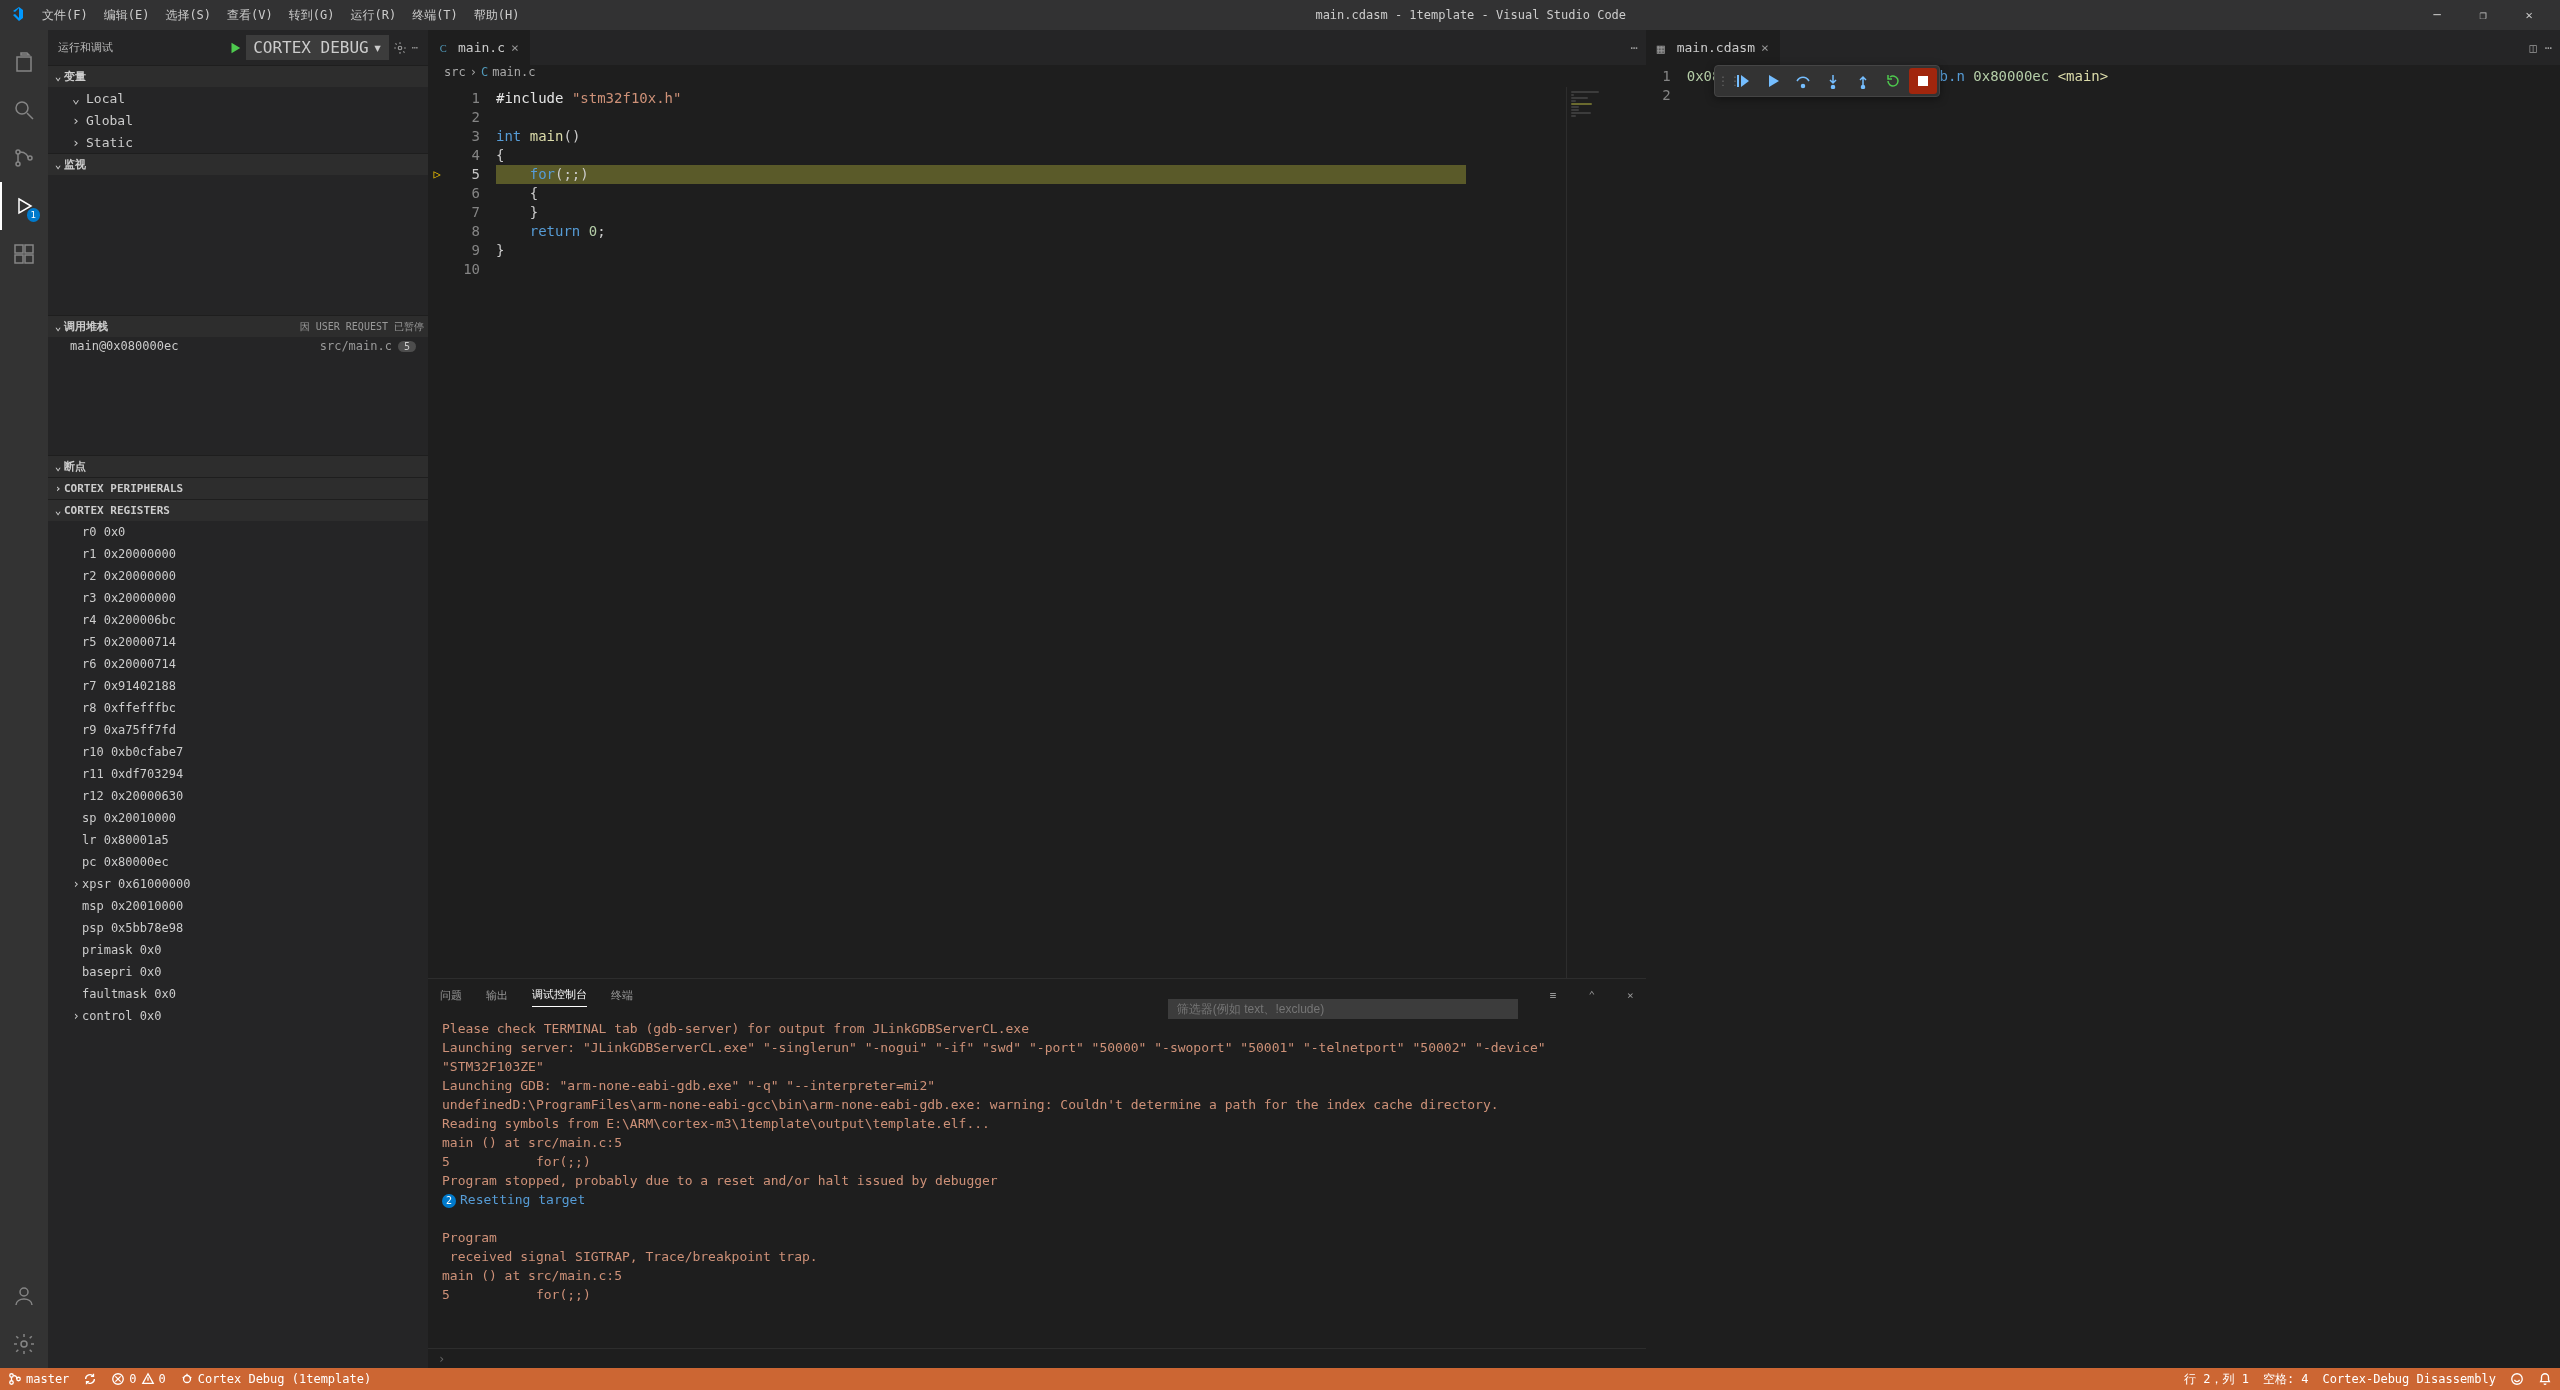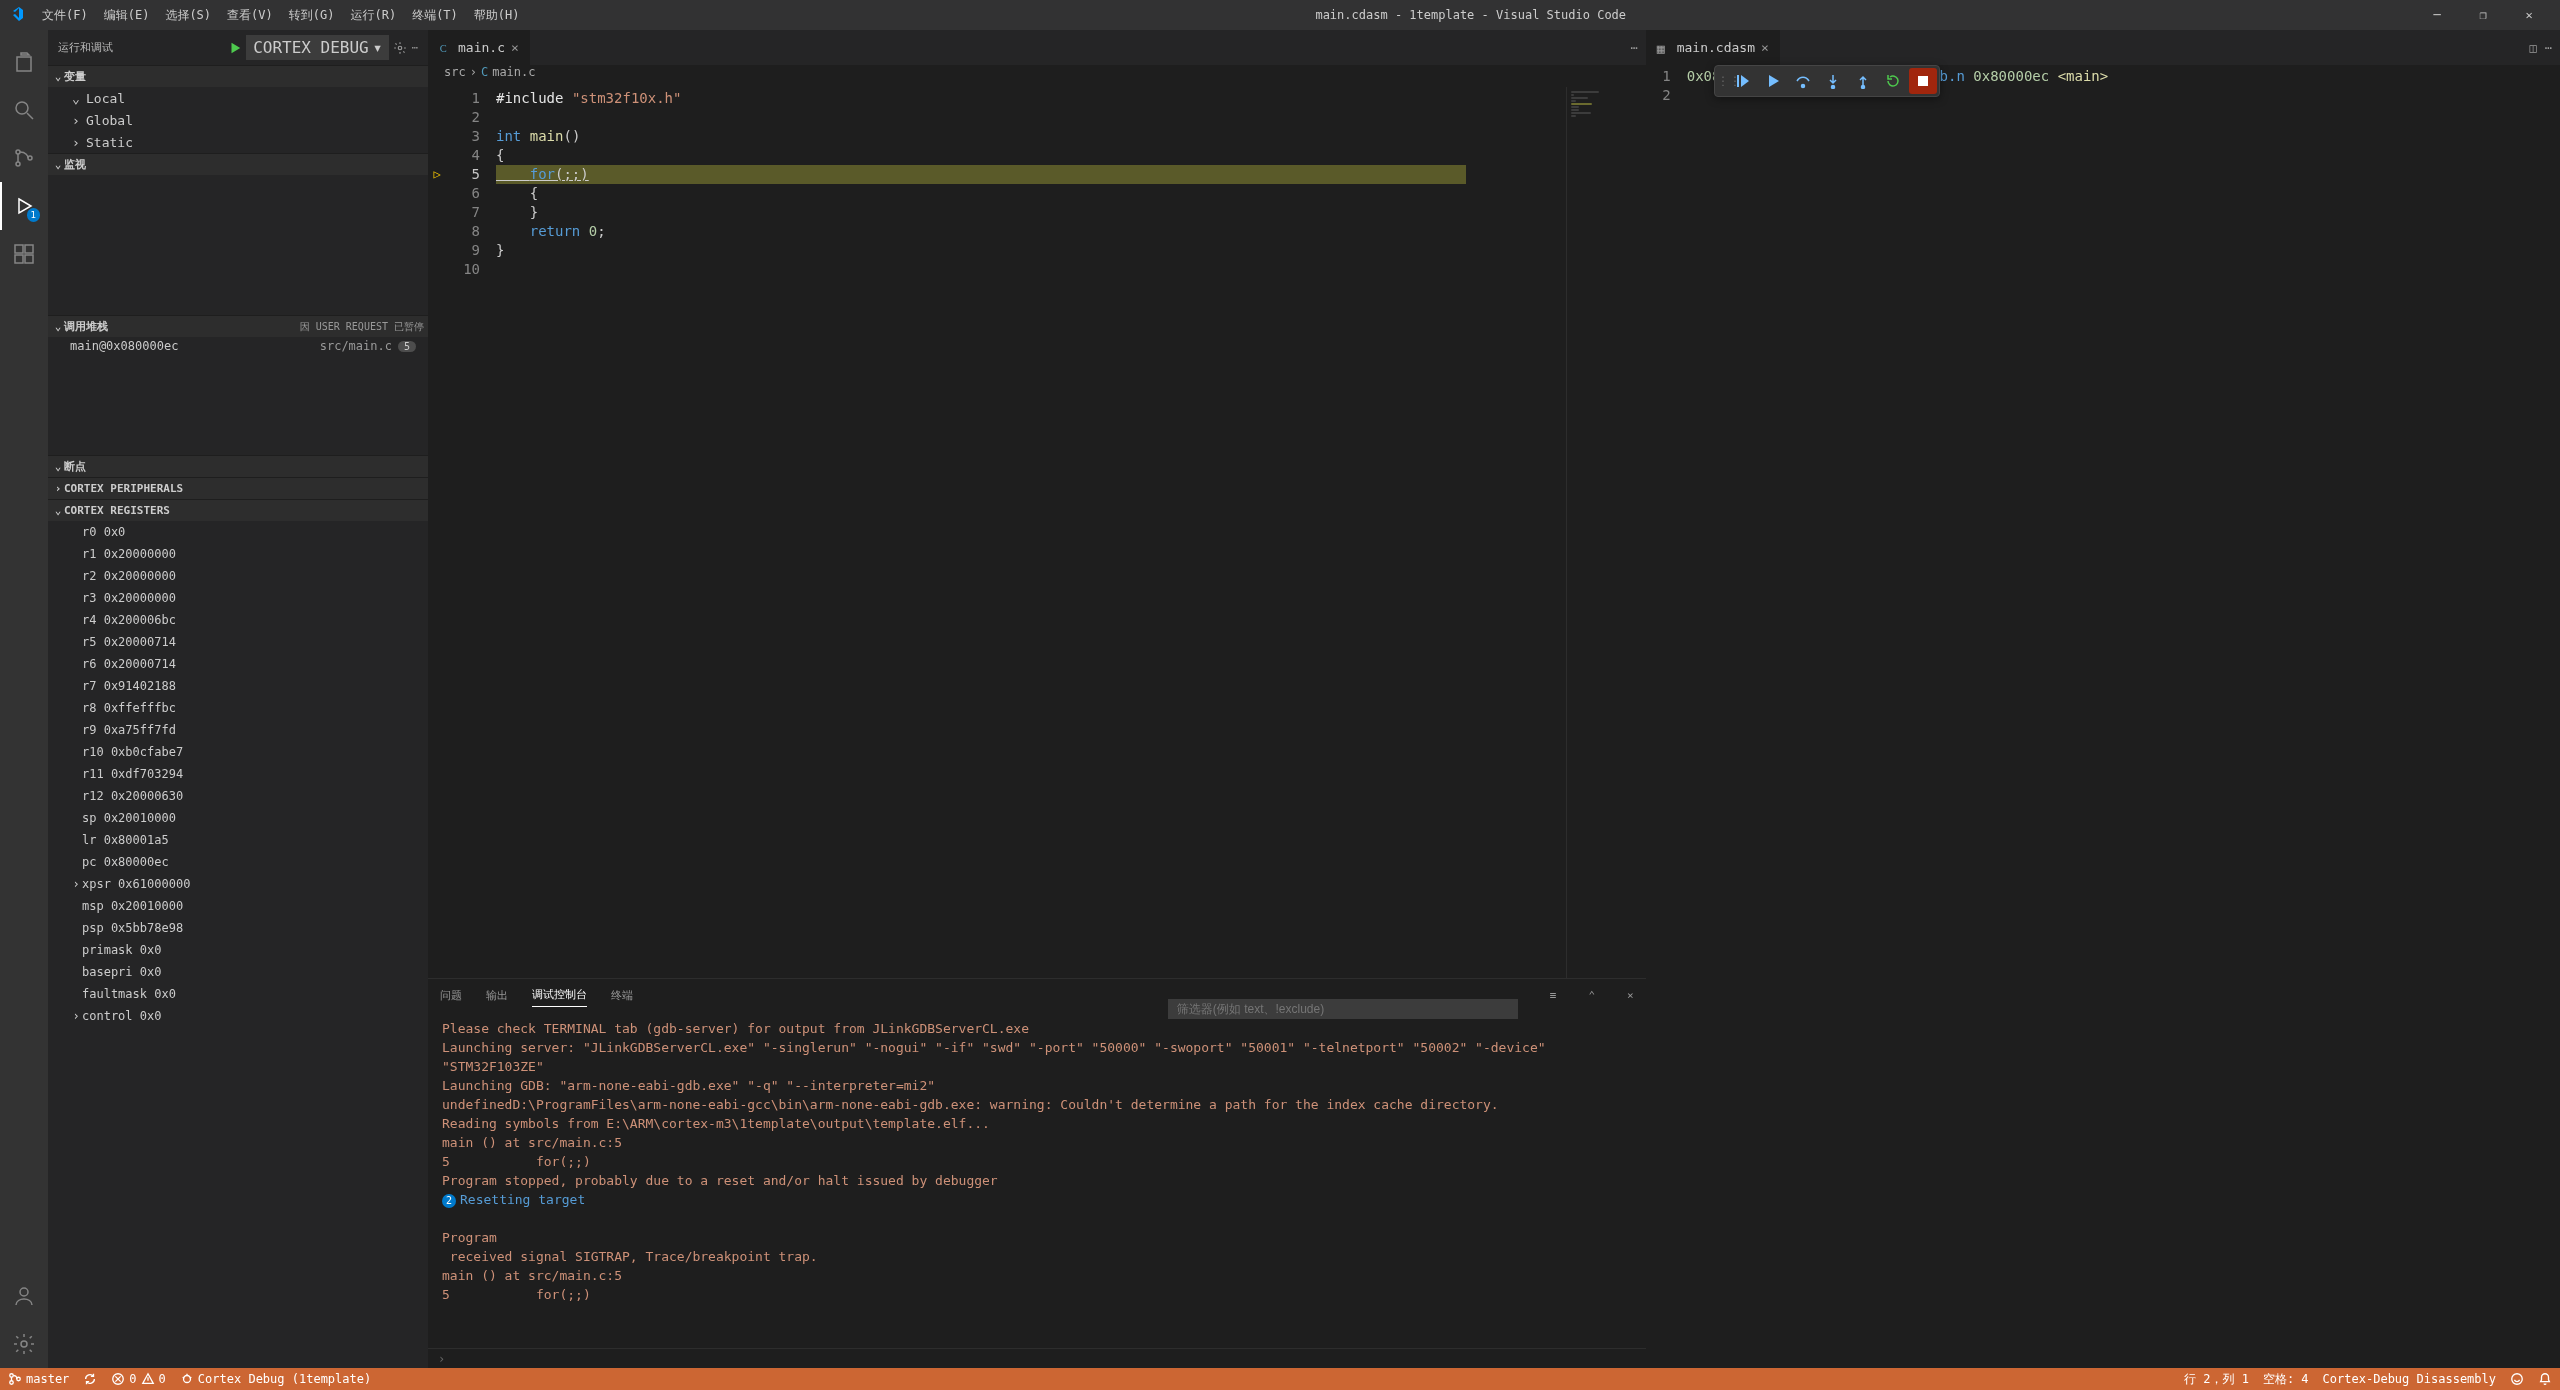--- a/index.html
+++ b/index.html
@@ -68,21 +68,21 @@
 .editor-pane.right { border-left:1px solid #1e1e1e; flex: 0.75;}
 .code-area { flex:1; display:flex; font-family:Consolas,monospace; font-size:14px; line-height:19px; background:#1e1e1e; overflow:hidden; position:relative; }
 .gutter { width:50px; text-align:right; color:#858585; padding-right:16px; user-select:none; padding-top:2px; }
 .gutter .lineno { height:19px; }
 .gutter .current { color:#c6c6c6; }
 .breakpoint-col { width:18px; padding-top:2px; }
 .breakpoint-col div { height:19px; display:flex; align-items:center; justify-content:center; }
 .arrow-ind { color:#ffcc00; font-size:12px; }
 .code-lines { flex:1; padding-top:2px; }
 .code-line { height:19px; white-space:pre; padding-left:0; }
-.highlight-line { background:#5a5a29; display:inline-block; width:calc(100% - 100px);text-decoration:underline; }
+.highlight-line { background:#5a5a29; display:inline-block; width:calc(100% - 100px); }
 .kw { color:#569cd6; }
 .pp { color:#e5e5e5; }
 .str { color:#ce9178; }
 .fn { color:#dcdcaa; }
 .num { color:#b5cea8; }
 .minimap { width:80px; background:#1e1e1e; border-left:1px solid #2d2d2d; position:relative; }
 .minimap-lines { position:absolute; top:4px; left:4px; right:4px; }
 .mm-line { height:2px; background:#3c3c3c; margin-bottom:1px; border-radius:1px; }
 .mm-hl { background:#6b6b2f; }
 

